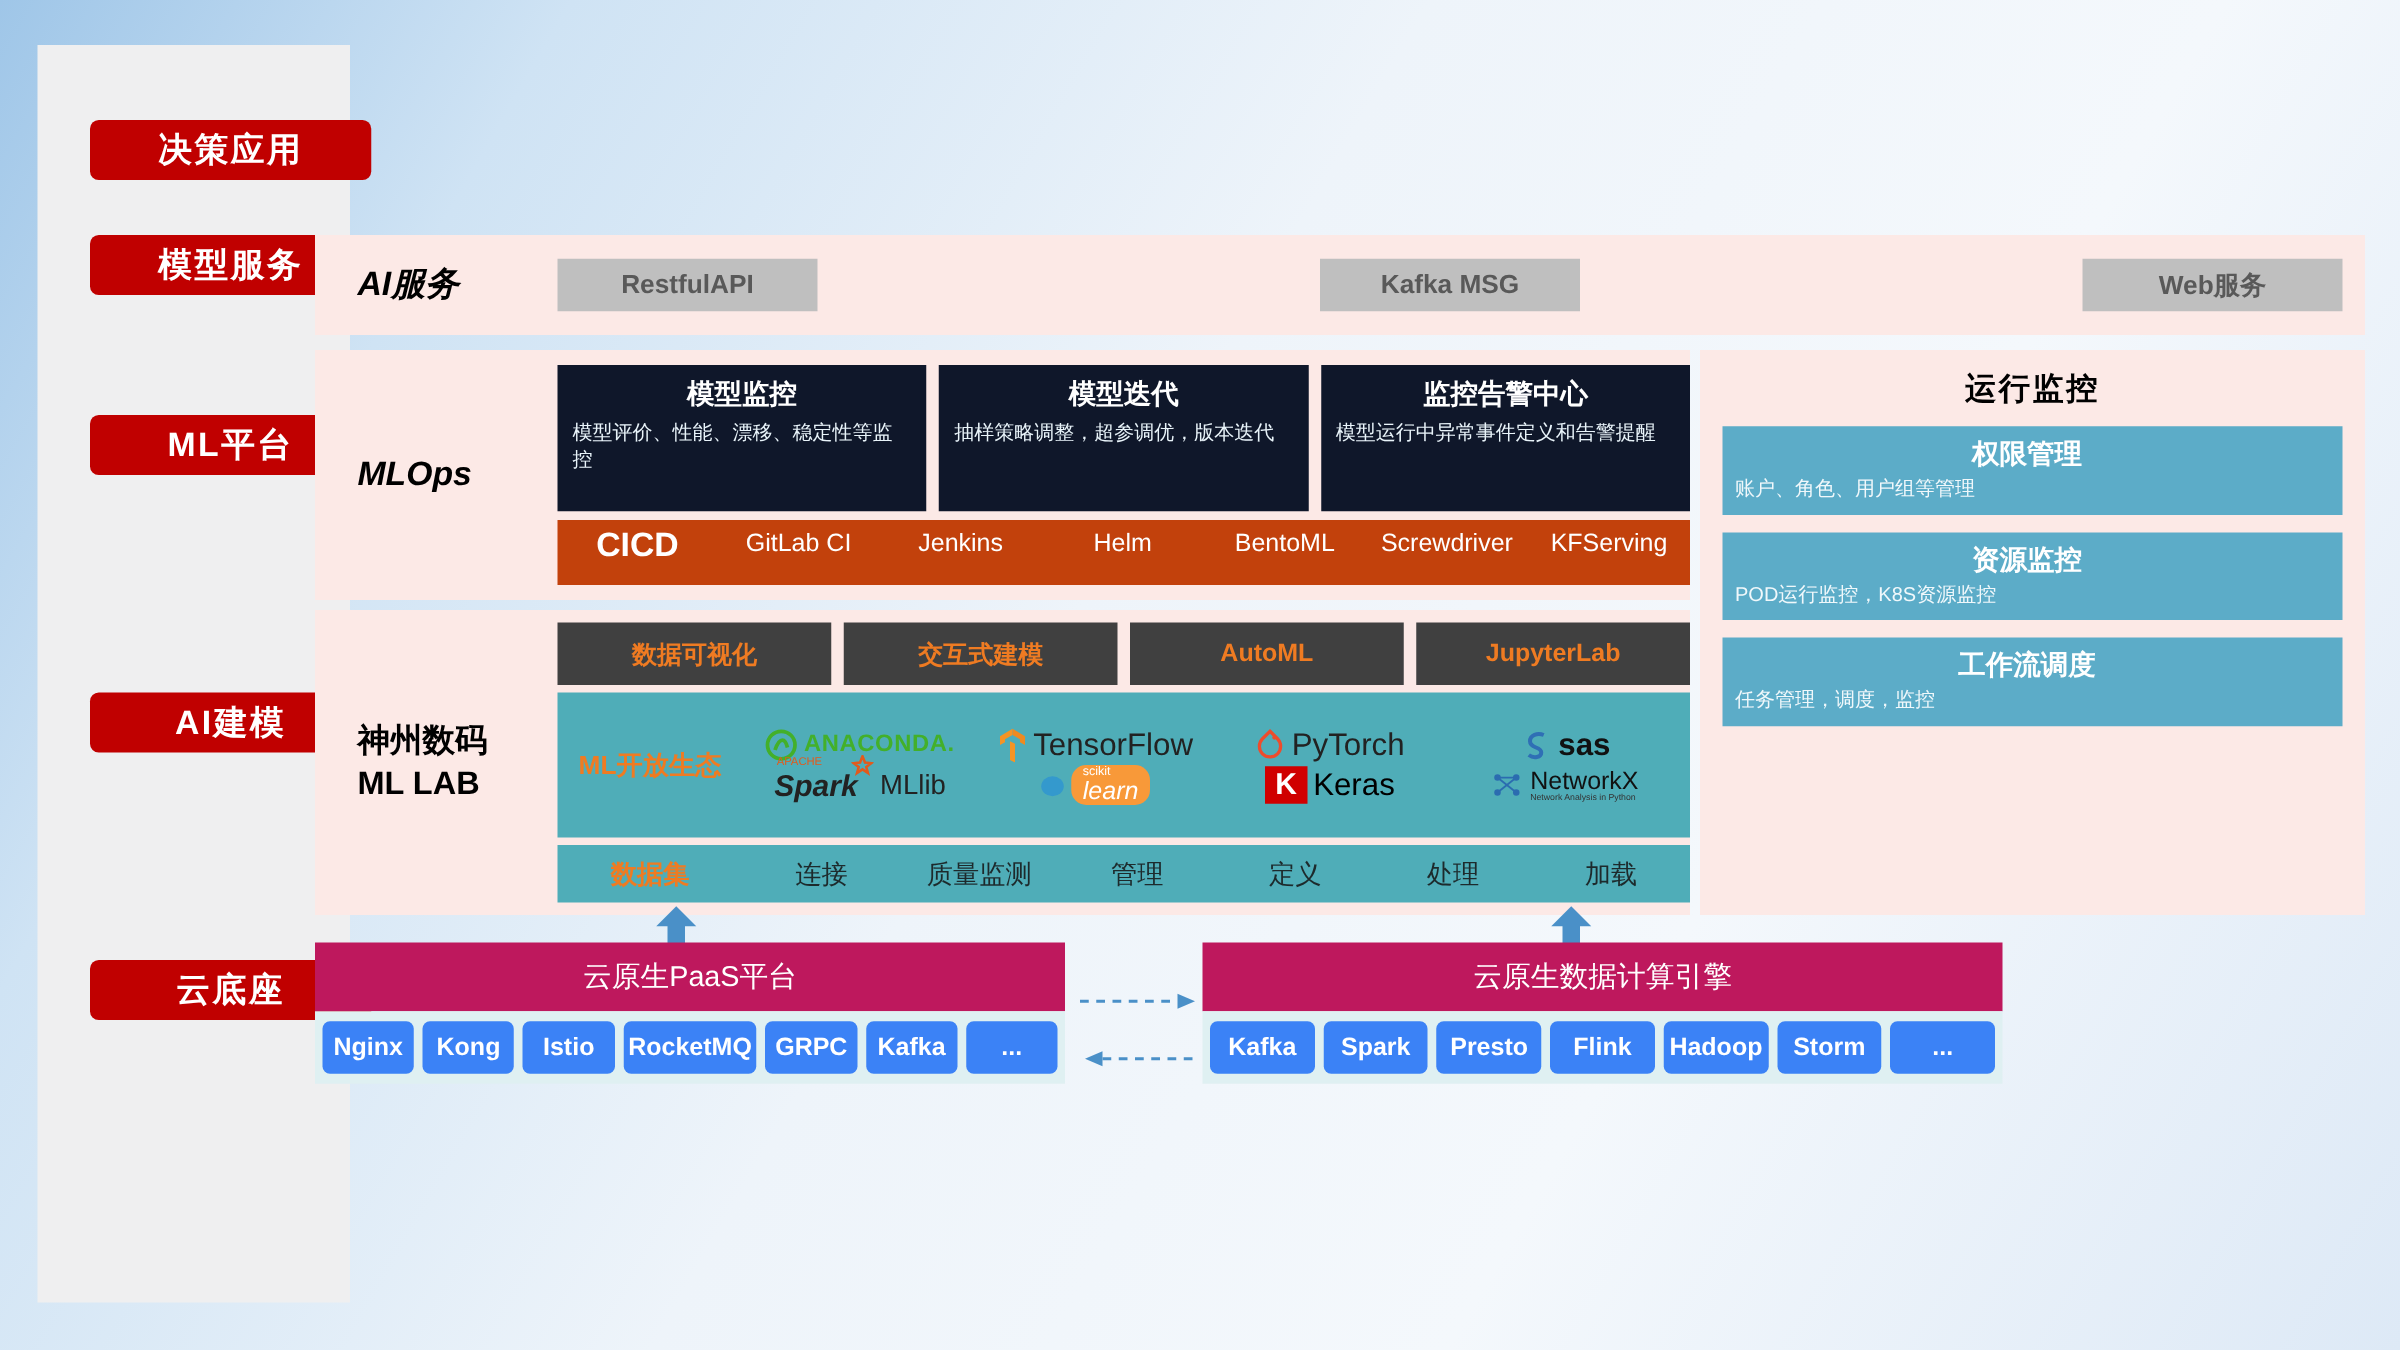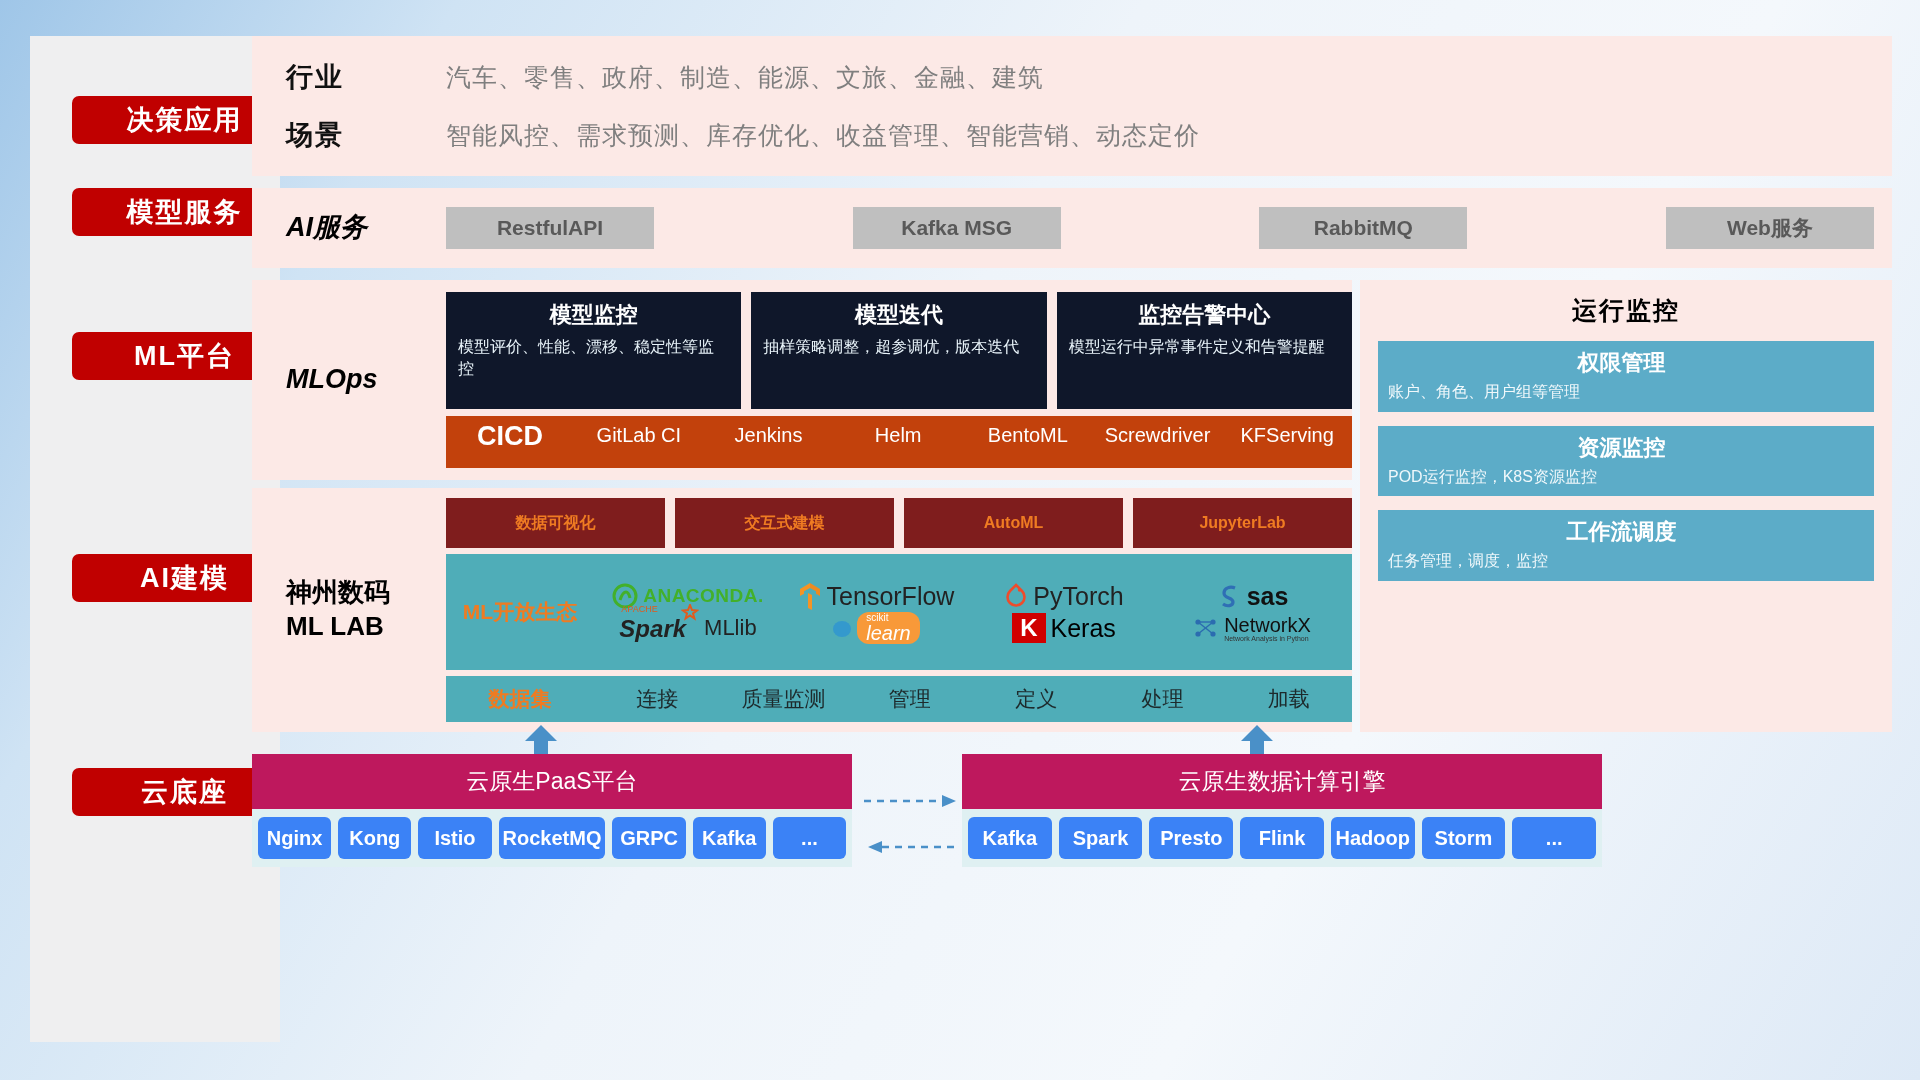--- a/index.html
+++ b/index.html
@@ -82,21 +82,21 @@
   .mon-card-title{ font-size:22px; font-weight:bold; text-align:center;}
   .mon-card-desc{ font-size:16px; line-height:1.35; color:#f0f8fb; margin-top:3px;}
   
   #band-model{ top:452px; height:244px; width:1100px; }
   #model-inner{ position:absolute; inset:0; display:flex; padding:10px 0 10px 34px;}
   #model-label{ width:160px; flex:0 0 160px; display:flex; align-items:center;
                 font-weight:bold; font-size:26px; line-height:1.3;}
   #model-right{ flex:1; display:flex; flex-direction:column; gap:6px;}
   #tool-row{ display:flex; gap:10px; height:50px;}
   .tool-chip{
-    flex:1; background:#7f1d1d; color:#ef7b22; font-weight:bold; font-size:16px;
+    flex:1; background:#404040; color:#ef7b22; font-weight:bold; font-size:20px;
     display:flex; align-items:center; justify-content:center;
   }
   #eco-row{ flex:1; background:#4fadb8; display:flex; align-items:center;}
   #eco-label{ width:148px; flex:0 0 148px; text-align:center; color:#ef7b22;
               font-weight:bold; font-size:21px;}
   #eco-logos{ flex:1; display:grid; grid-template-columns:repeat(4,1fr);
               grid-template-rows:1fr 1fr; align-items:center; justify-items:center;
               padding-right:6px;}
   .logo{ display:flex; align-items:center; gap:5px; font-size:26px; color:#222;}
   #ds-row{ height:46px; background:#4fadb8; display:flex; align-items:center;}
@@ -125,35 +125,26 @@
 <div id="left-rail">
   <div class="layer-chip" style="top:60px">决策应用</div>
   <div class="layer-chip" style="top:152px">模型服务</div>
   <div class="layer-chip" style="top:296px">ML平台</div>
   <div class="layer-chip" style="top:518px">AI建模</div>
   <div class="layer-chip" style="top:732px">云底座</div>
 </div>
 
 <div id="main">
 
-  <div class="band" id="band-industry">
-    <div id="industry-grid">
-      <div class="kv-label">行业</div>
-      <div class="kv-value">汽车、零售、政府、制造、能源、文旅、金融、建筑</div>
-      <div class="kv-label">场景</div>
-      <div class="kv-value">智能风控、需求预测、库存优化、收益管理、智能营销、动态定价</div>
-    </div>
-  </div>
 
   <div class="band" id="band-ai">
     <div id="ai-label" class="row-label">AI服务</div>
     <div id="ai-chips">
       <div class="ai-chip">RestfulAPI</div>
       <div class="ai-chip">Kafka MSG</div>
-      <div class="ai-chip">RabbitMQ</div>
       <div class="ai-chip">Web服务</div>
     </div>
   </div>
 
   <div class="band" id="band-mlops">
     <div id="mlops-inner">
       <div id="mlops-label" class="row-label">MLOps</div>
       <div id="mlops-right">
         <div id="mlops-cards">
           <div class="ml-card">

